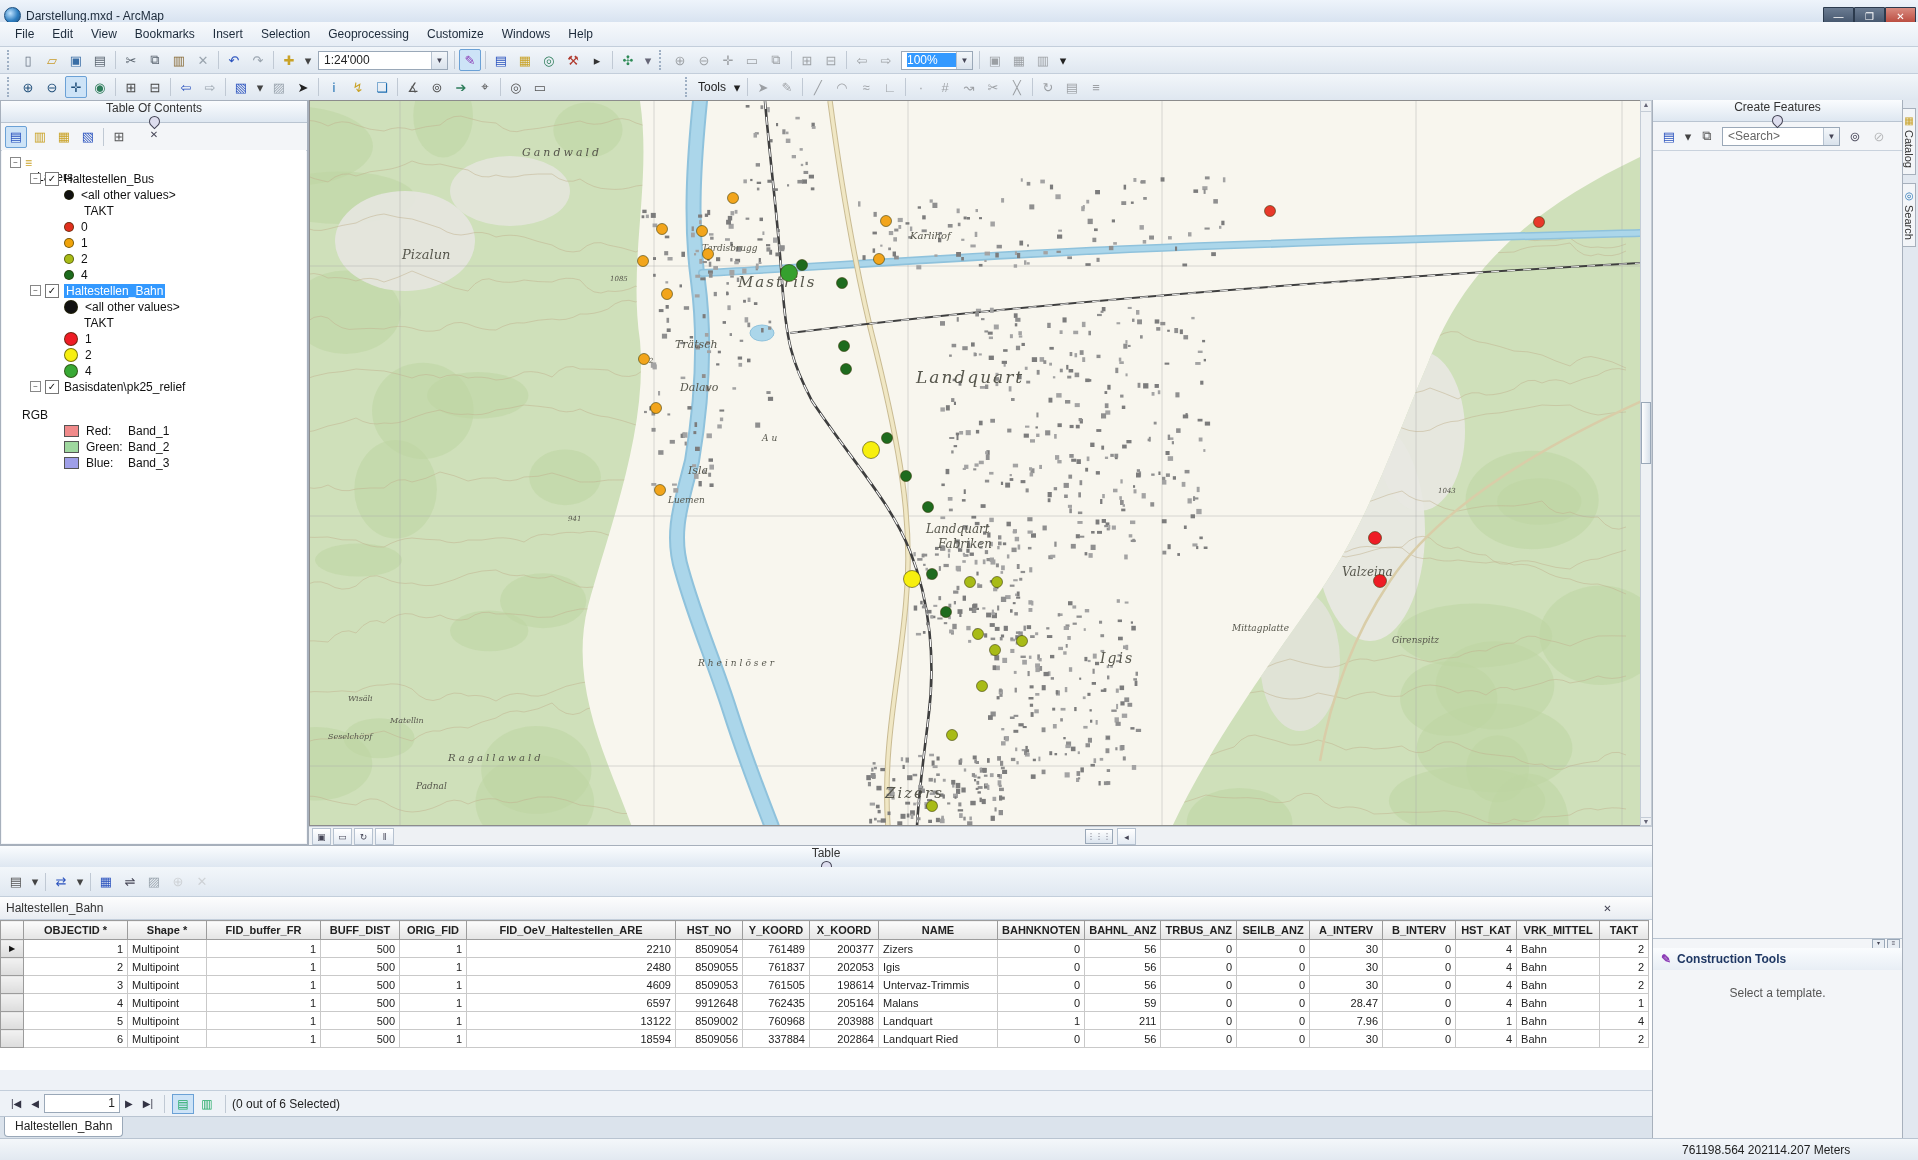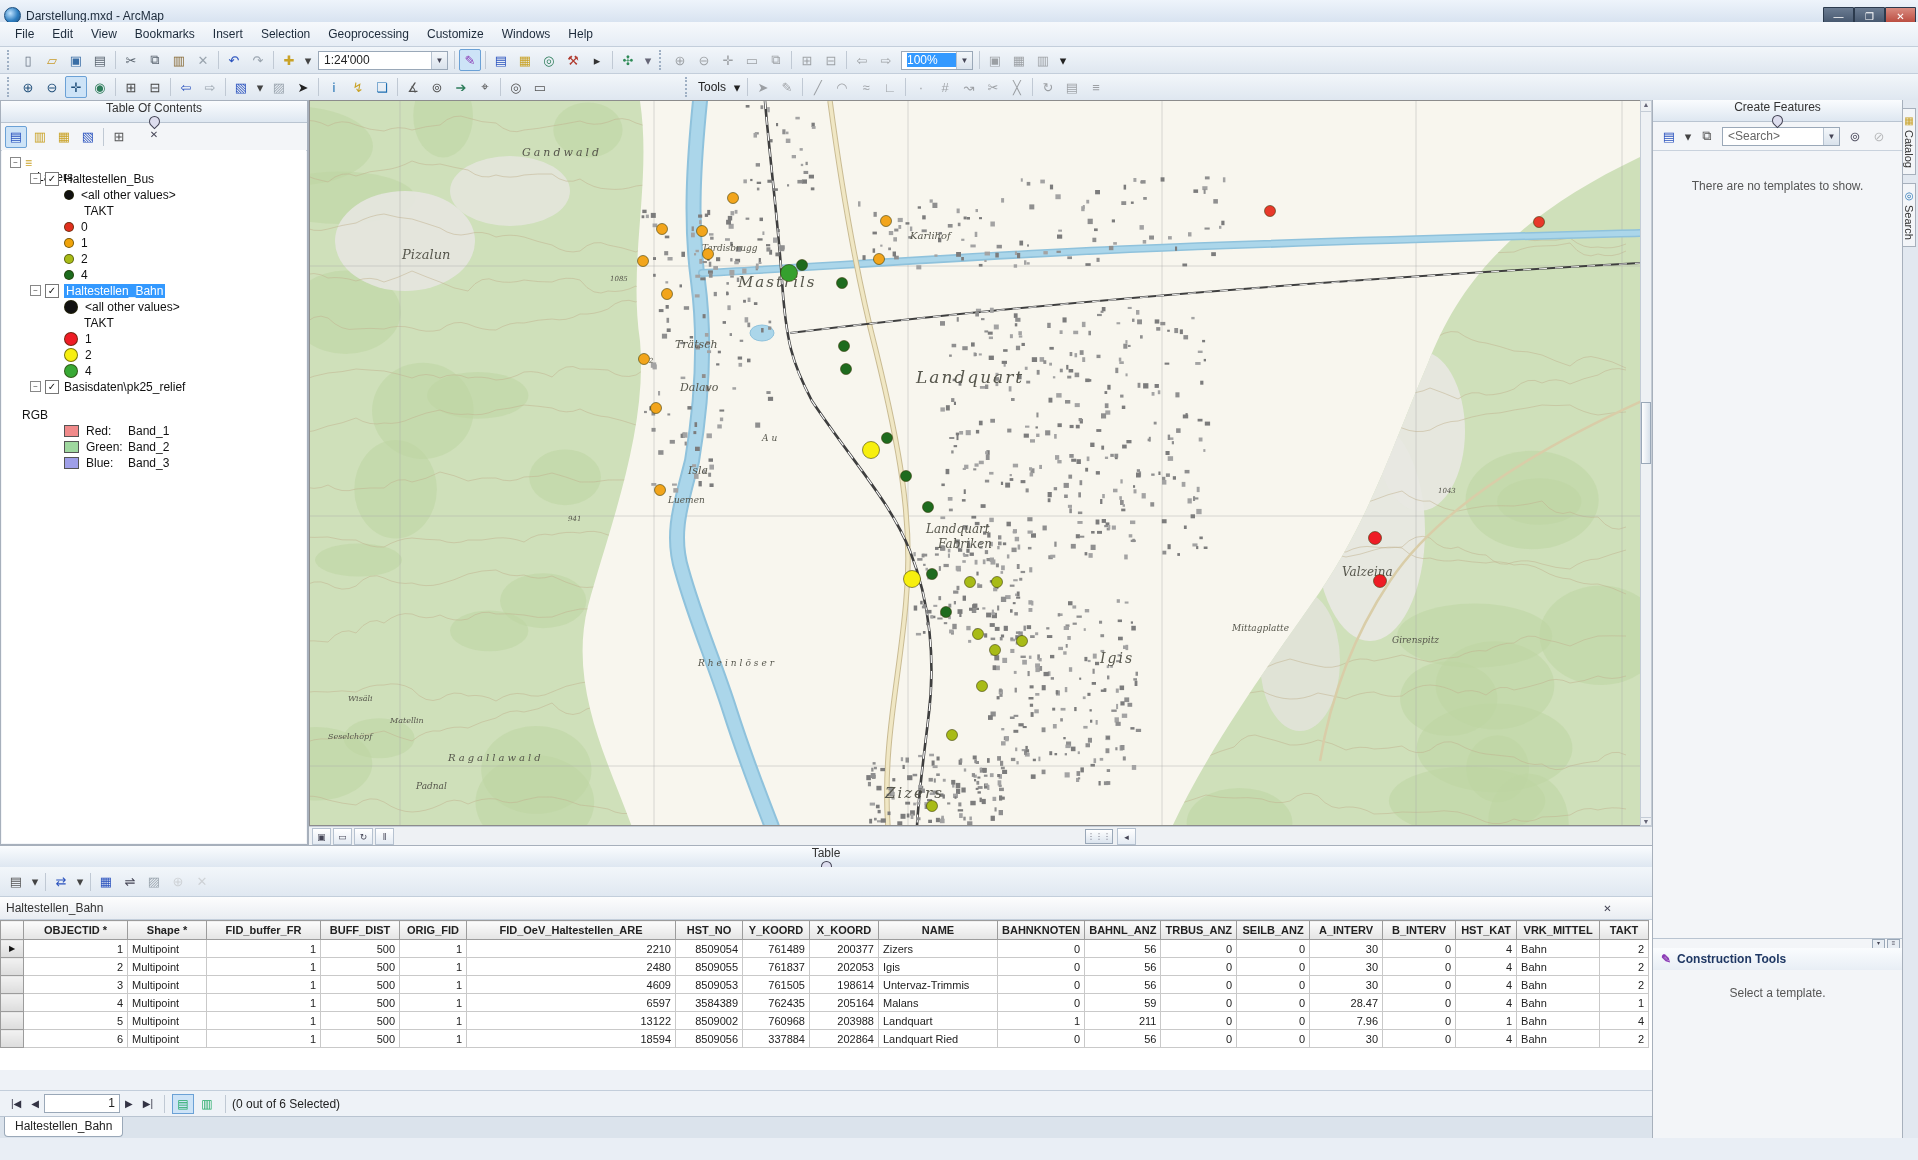--- a/index.html
+++ b/index.html
@@ -1596,21 +1596,21 @@
               <td class="r">2</td>
             </tr>
             <tr>
               <td class="selcol"></td>
               <td class="r">4</td>
               <td class="l">Multipoint</td>
               <td class="r">1</td>
               <td class="r">500</td>
               <td class="r">1</td>
               <td class="r">6597</td>
-              <td class="r">3584389</td>
+              <td class="r">9912648</td>
               <td class="r">762435</td>
               <td class="r">205164</td>
               <td class="l">Malans</td>
               <td class="r">0</td>
               <td class="r">59</td>
               <td class="r">0</td>
               <td class="r">0</td>
               <td class="r">28.47</td>
               <td class="r">0</td>
               <td class="r">4</td>
@@ -1694,21 +1694,20 @@
       <span class="ti" style="color:#2a52be;">▤</span>
       <span class="ti" style="width:10px;color:#444;">▾</span>
       <span class="ti" style="color:#555;">⧉</span>
       <div class="combo" style="width:118px;">
         <span class="cv" style="color:#666;">&lt;Search&gt;</span>
         <span class="ca">▼</span>
       </div>
       <span class="ti" style="color:#556;">⊚</span>
       <span class="ti d" style="color:#556;">⊘</span>
     </div>
-    <div id="cfempty">There are no templates to show.</div>
     <div id="ctsplit">
       <span class="tinybtn">▾</span>
       <span class="tinybtn">≡</span>
     </div>
     <div id="cthead">
       <span style="color:#8a3ab5;margin-right:6px;">✎</span>
       <span>Construction Tools</span>
     </div>
     <div id="ctempty">Select a template.</div>
   </div>
@@ -1717,14 +1716,17 @@
       <div class="sidetab">
         <span class="sticon" style="color: rgb(201, 162, 39);">▦</span>
         <span>Catalog</span>
       </div>
       <div class="sidetab">
         <span class="sticon" style="color: rgb(31, 111, 178);">◎</span>
         <span>Search</span>
       </div>
     </div>
 
+  <div id="statusbar">
+    <span id="coords">761198.564  202114.207 Meters</span>
+  </div>
 
 </div>
 
 </body></html>

